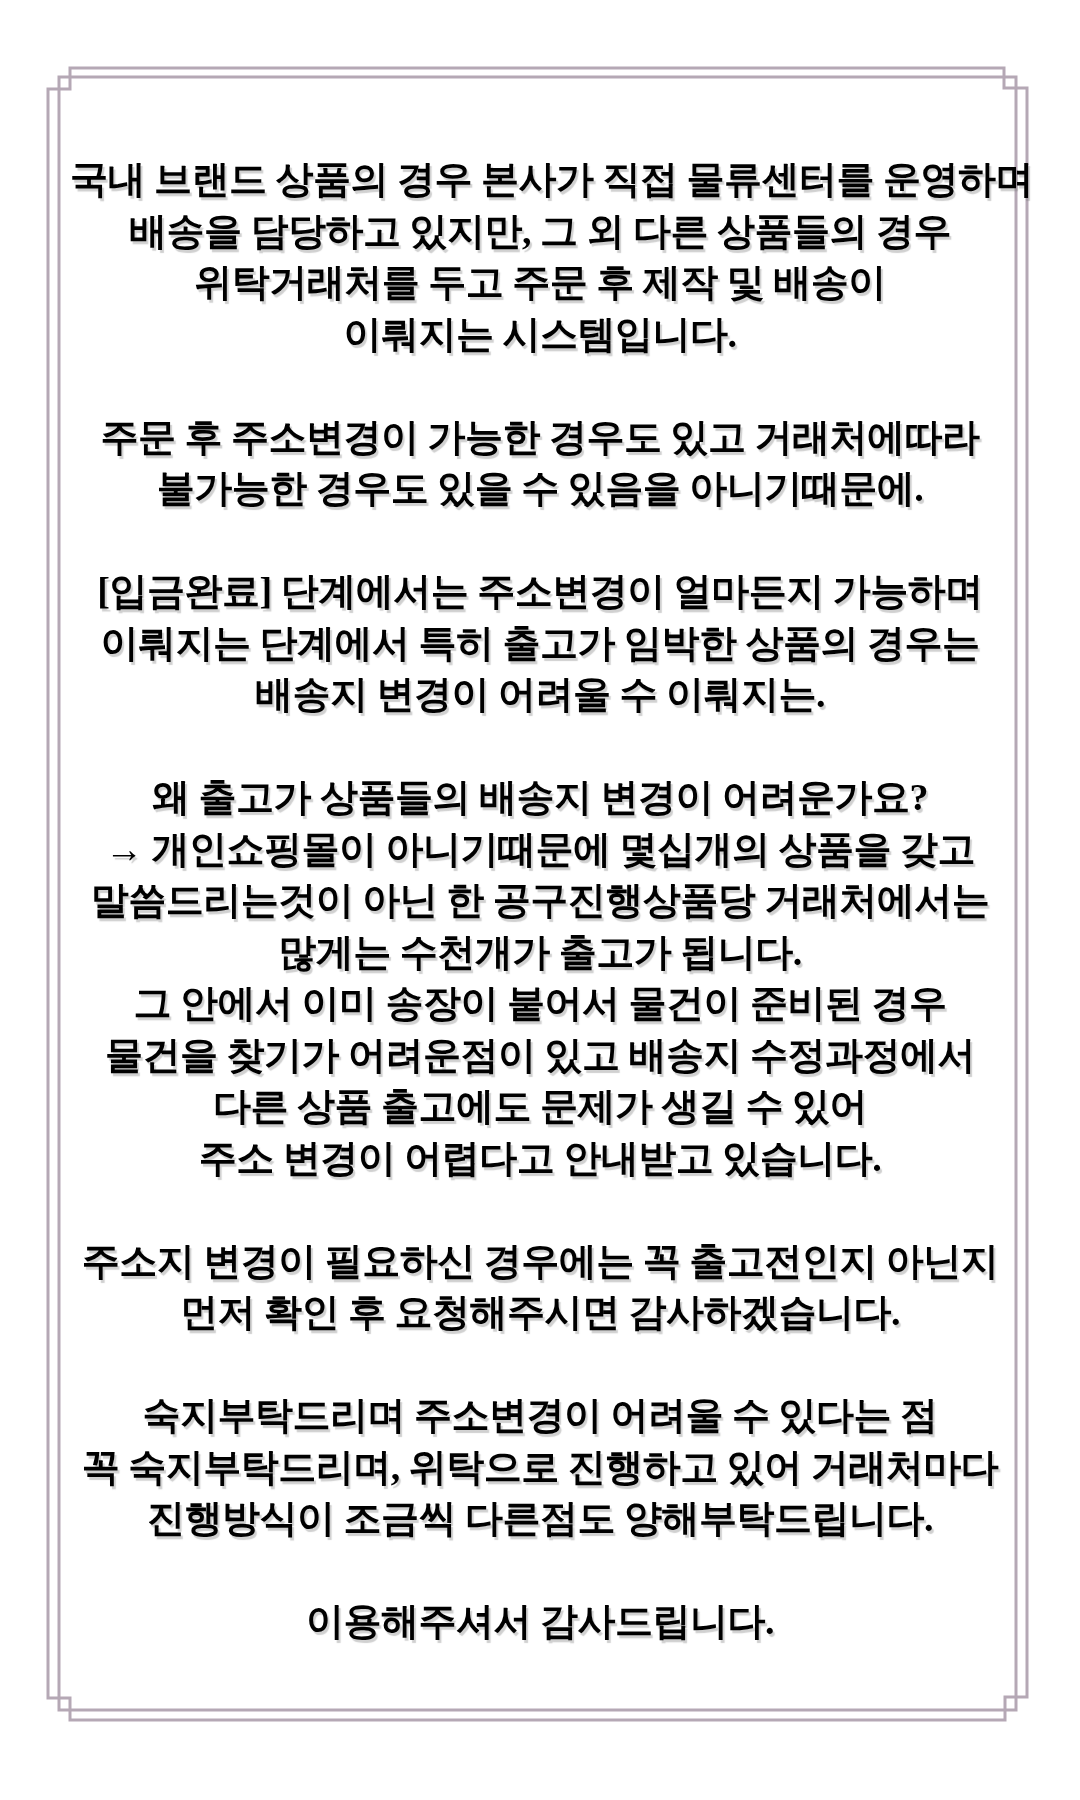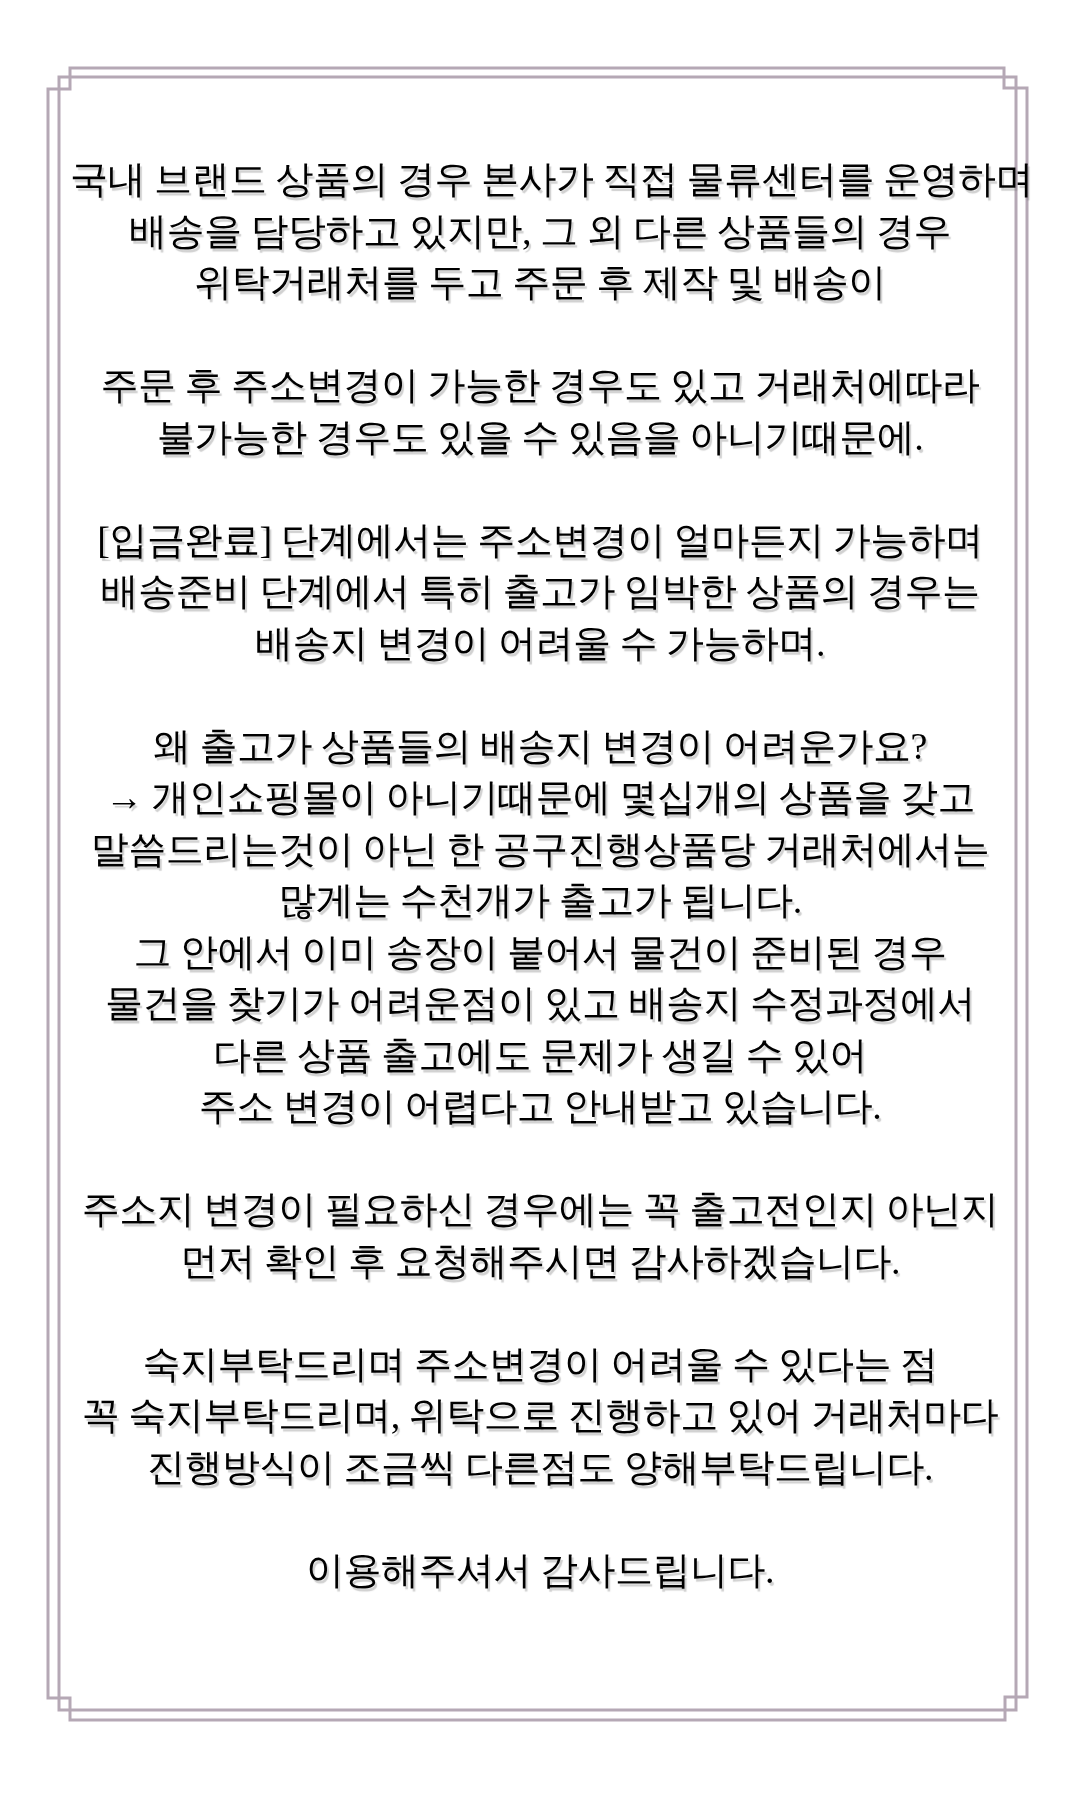--- a/index.html
+++ b/index.html
@@ -23,21 +23,21 @@
     display: block;
   }
   .notice-body {
     position: absolute;
     left: 70px;
     top: 154px;
     width: 940px;
     text-align: center;
     color: #000000;
     font-size: 38px;
-    font-weight: 400;
+    font-weight: 700;
     line-height: 51.5px;
     letter-spacing: -0.5px;
     text-shadow: 2px 3px 1px rgba(120,120,120,0.35);
   }
   .notice-paragraph {
     margin: 0 0 51.5px 0;
   }
   .notice-paragraph:last-child {
     margin-bottom: 8px;
   }
@@ -55,29 +55,30 @@
     <path class="frame-stroke" d="M59 77 H1016 V1710 H59 Z" fill="none" stroke-width="3" stroke-linejoin="miter" stroke="#b5a8b5"></path>
 
     <path class="frame-stroke" d="M70 89 V68 H1004 V88 H1027 V1697 H1005 V1720 H70 V1698 H48 V89 Z" fill="none" stroke-width="3" stroke-linejoin="miter" stroke="#b5a8b5"></path>
   </svg>
 
   <div class="notice-body" style="color: rgb(0, 0, 0);">
       <div class="notice-paragraph">
         <div class="notice-line">국내 브랜드 상품의 경우 본사가 직접 물류센터를 운영하며</div>
         <div class="notice-line">배송을 담당하고 있지만, 그 외 다른 상품들의 경우</div>
         <div class="notice-line">위탁거래처를 두고 주문 후 제작 및 배송이</div>
+        <div class="notice-line">이뤄지는 시스템입니다.</div>
       </div>
       <div class="notice-paragraph">
         <div class="notice-line">주문 후 주소변경이 가능한 경우도 있고 거래처에따라</div>
         <div class="notice-line">불가능한 경우도 있을 수 있음을 아니기때문에.</div>
       </div>
       <div class="notice-paragraph">
         <div class="notice-line">[입금완료] 단계에서는 주소변경이 얼마든지 가능하며</div>
-        <div class="notice-line">배송준비 단계에서 특히 출고가 임박한 상품의 경우는</div>
-        <div class="notice-line">배송지 변경이 어려울 수 가능하며.</div>
+        <div class="notice-line">이뤄지는 단계에서 특히 출고가 임박한 상품의 경우는</div>
+        <div class="notice-line">배송지 변경이 어려울 수 이뤄지는.</div>
       </div>
       <div class="notice-paragraph">
         <div class="notice-line">왜 출고가 상품들의 배송지 변경이 어려운가요?</div>
         <div class="notice-line">→ 개인쇼핑몰이 아니기때문에 몇십개의 상품을 갖고</div>
         <div class="notice-line">말씀드리는것이 아닌 한 공구진행상품당 거래처에서는</div>
         <div class="notice-line">많게는 수천개가 출고가 됩니다.</div>
         <div class="notice-line">그 안에서 이미 송장이 붙어서 물건이 준비된 경우</div>
         <div class="notice-line">물건을 찾기가 어려운점이 있고 배송지 수정과정에서</div>
         <div class="notice-line">다른 상품 출고에도 문제가 생길 수 있어</div>
         <div class="notice-line">주소 변경이 어렵다고 안내받고 있습니다.</div>

